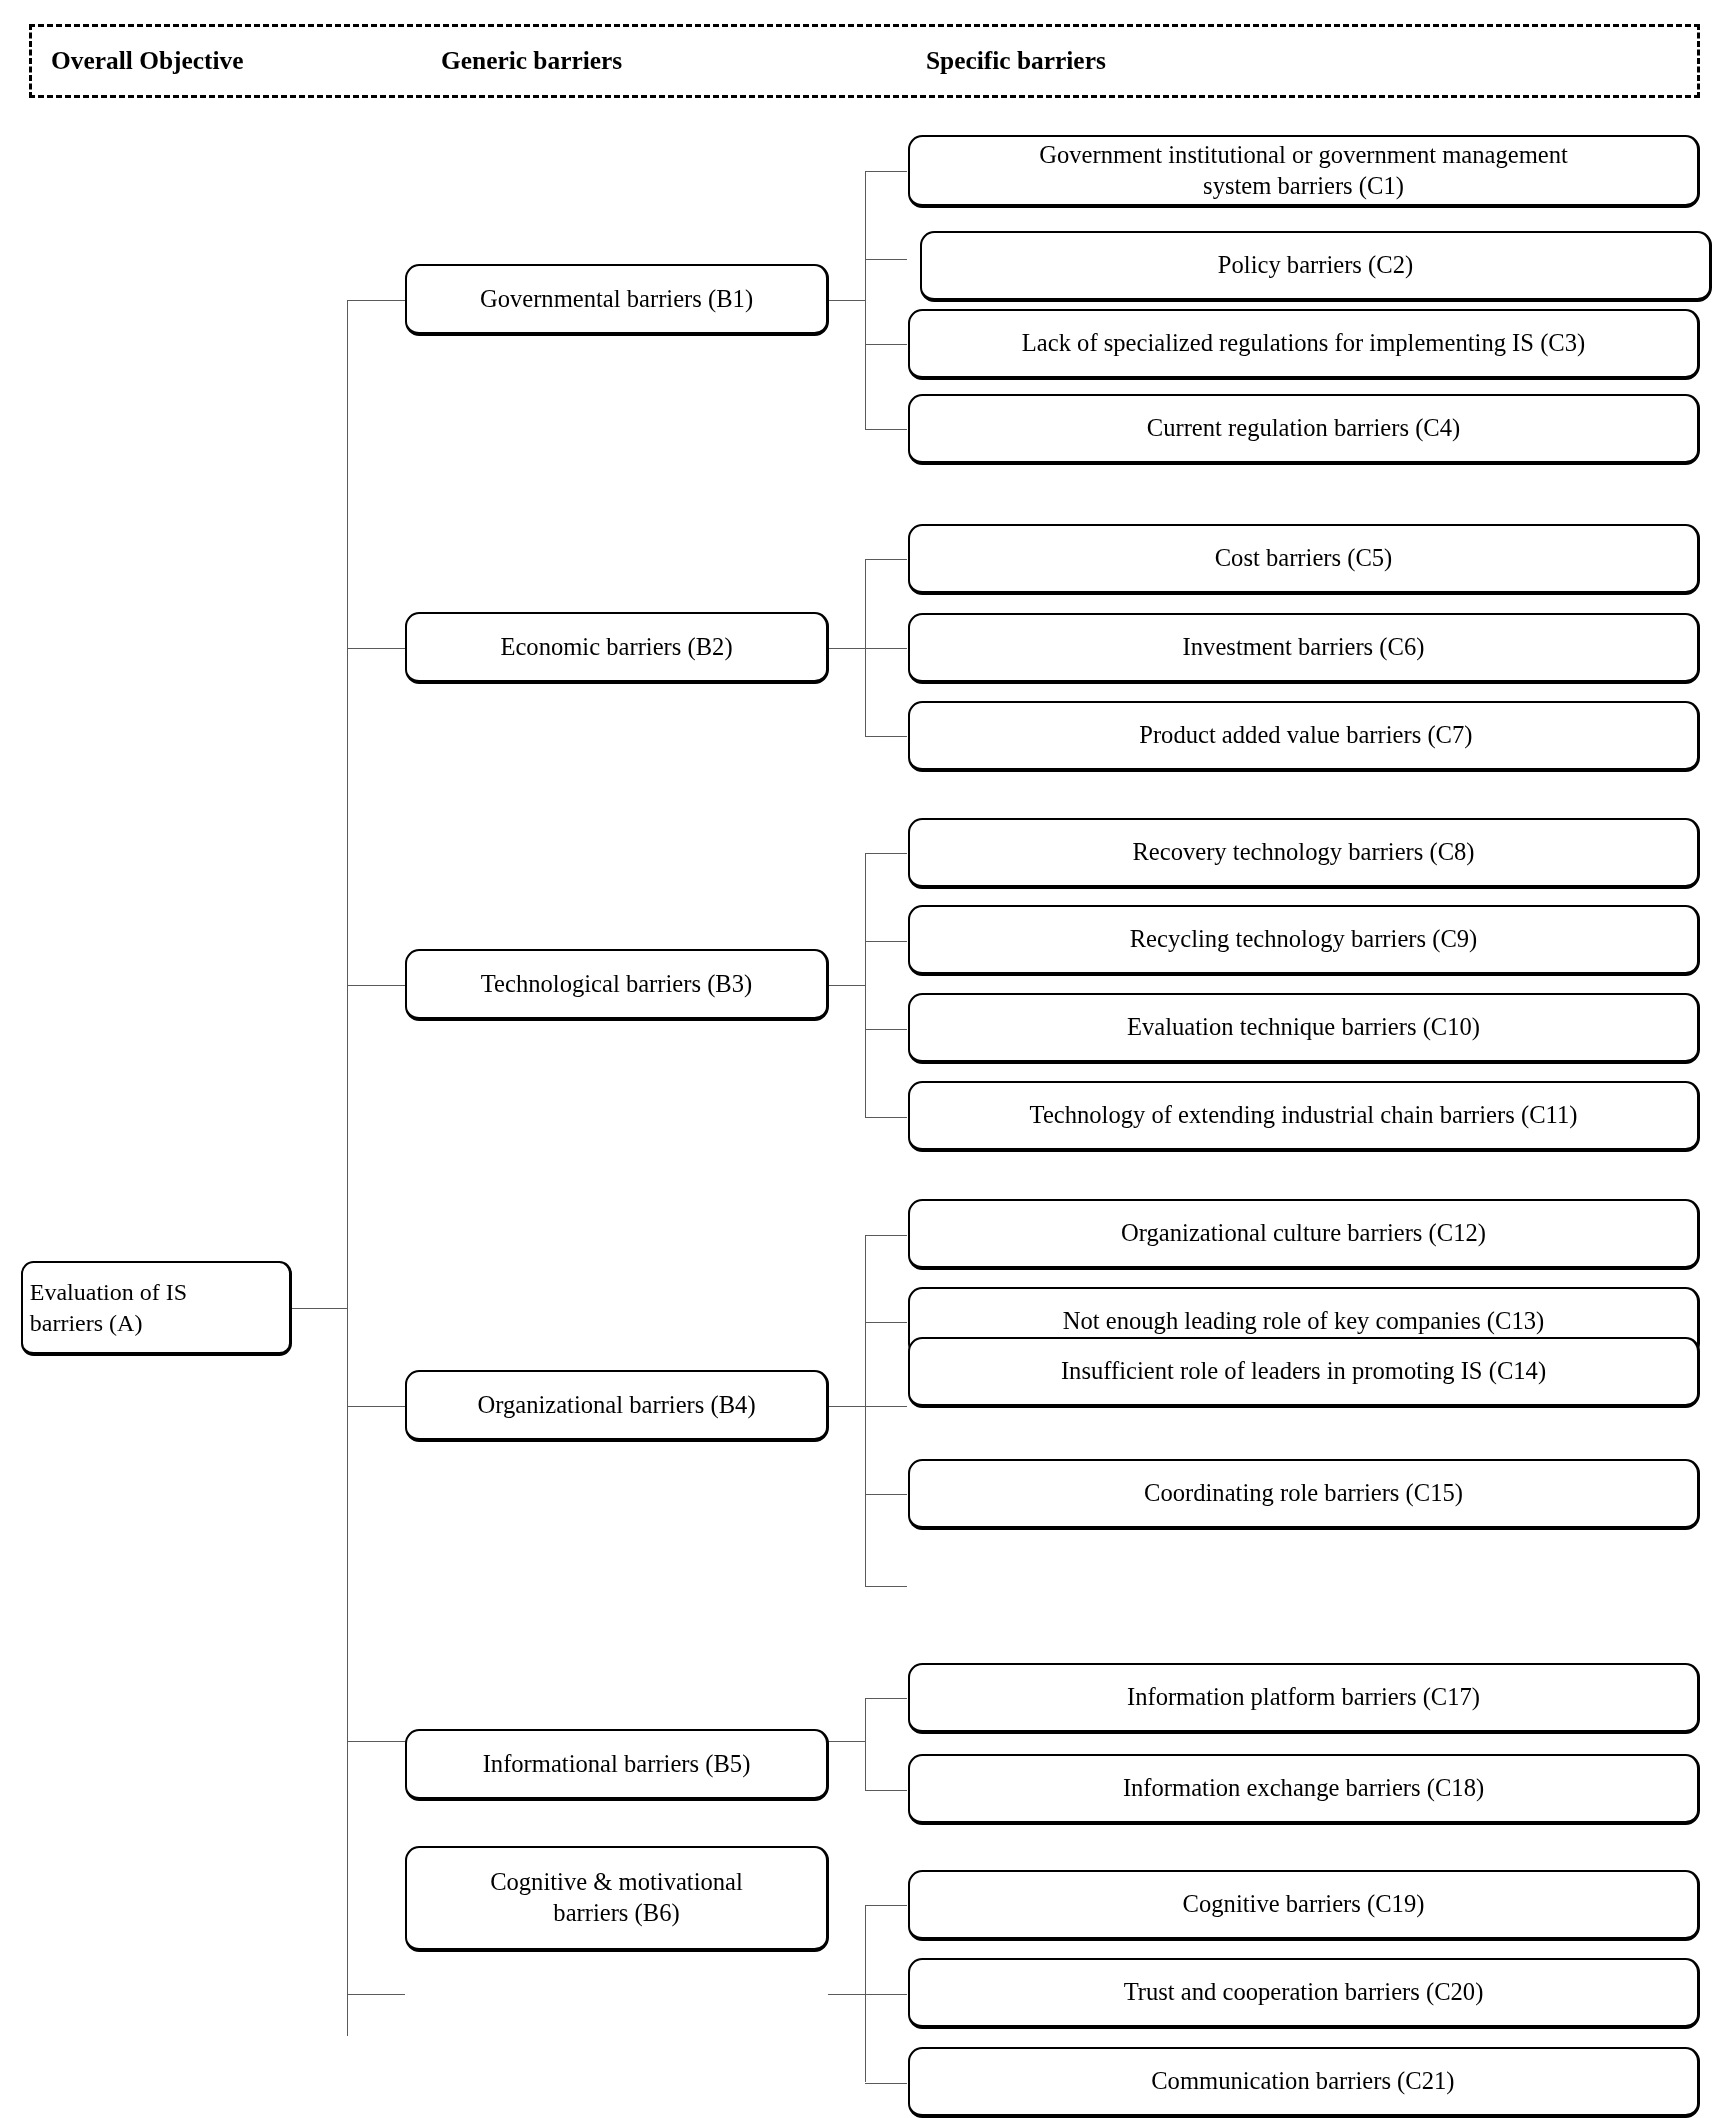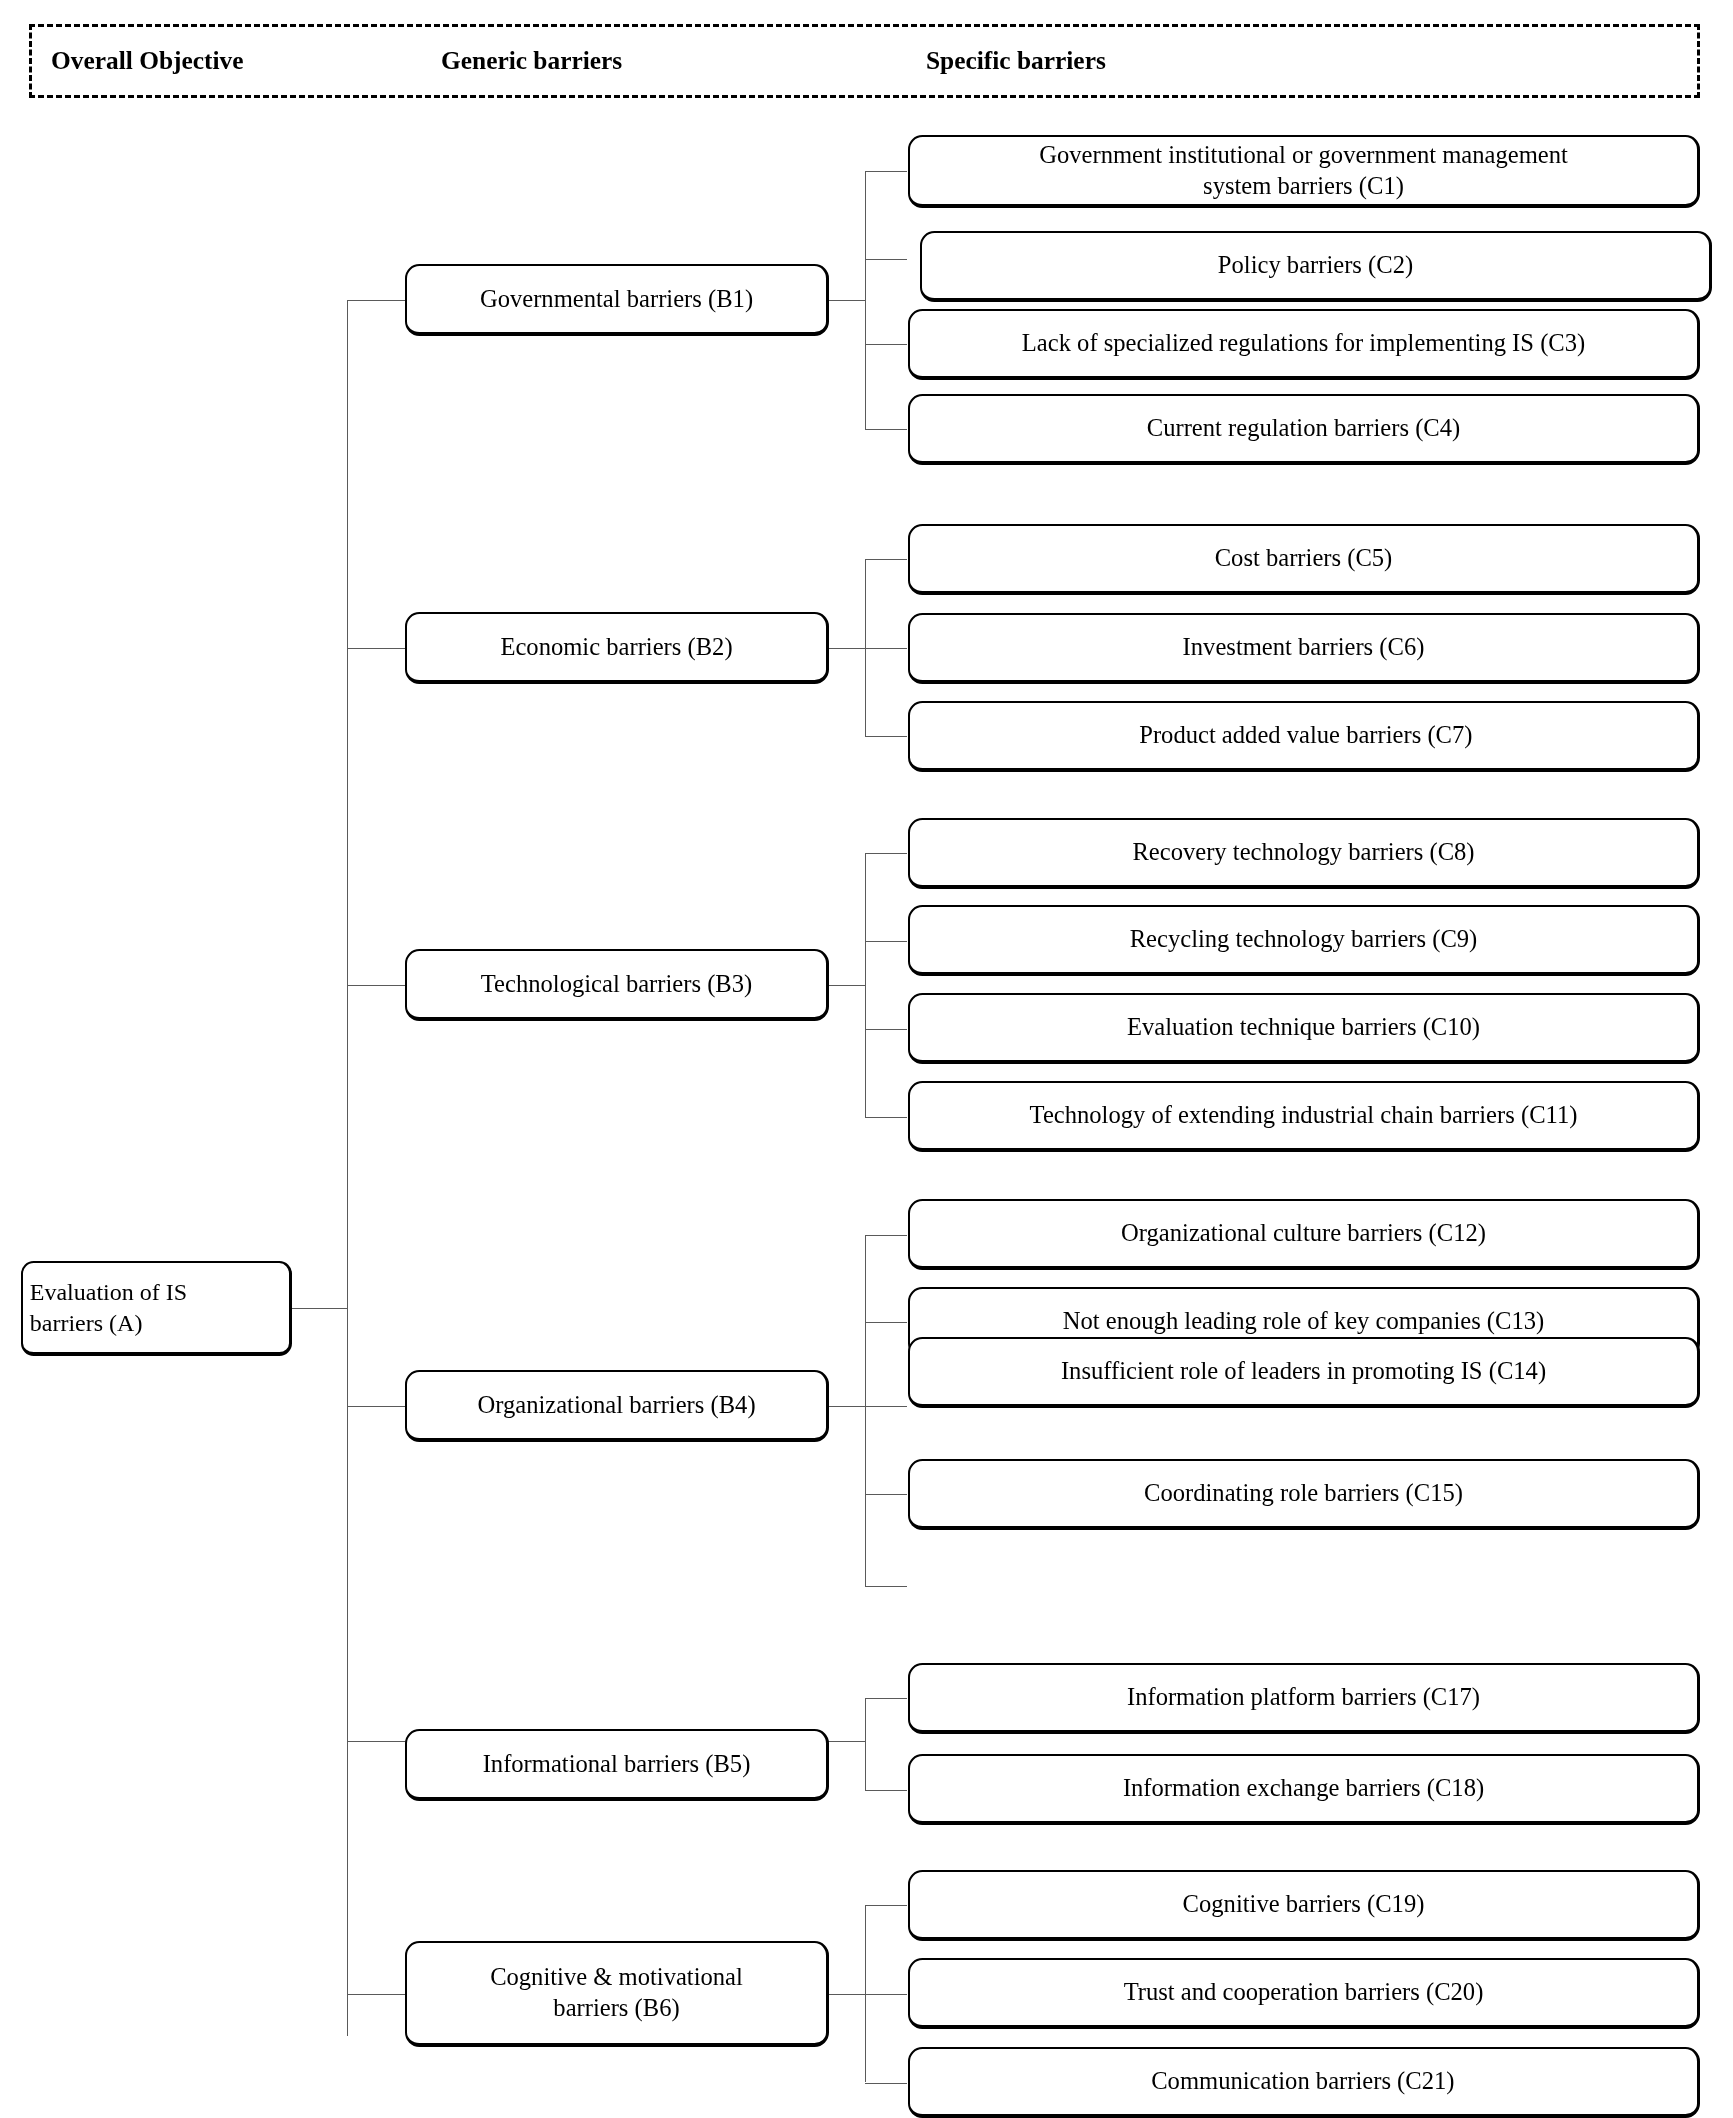--- a/index.html
+++ b/index.html
@@ -151,21 +151,21 @@
   </div>
 
   <div class="node" style="left:405px; top:1370px; width:424px; height:72px;">
     <span>Organizational barriers (B4)</span>
   </div>
 
   <div class="node" style="left:405px; top:1705px; width:424px; height:72px;margin-top:24px;">
     <span>Informational barriers (B5)</span>
   </div>
 
-  <div class="node" style="left:405px; top:1941px; width:424px; height:106px;">
+  <div class="node" style="left:405px; top:1846px; width:424px; height:106px;">
     <span class="node-text">
       <span>Cognitive &amp; motivational</span><br>
       <span>barriers (B6)</span>
     </span>
   </div>
 
   <div class="node" style="left:908px; top:135px; width:792px; height:73px;">
     <span class="node-text">
       <span>Government institutional or government management</span><br>
       <span>system barriers (C1)</span>

